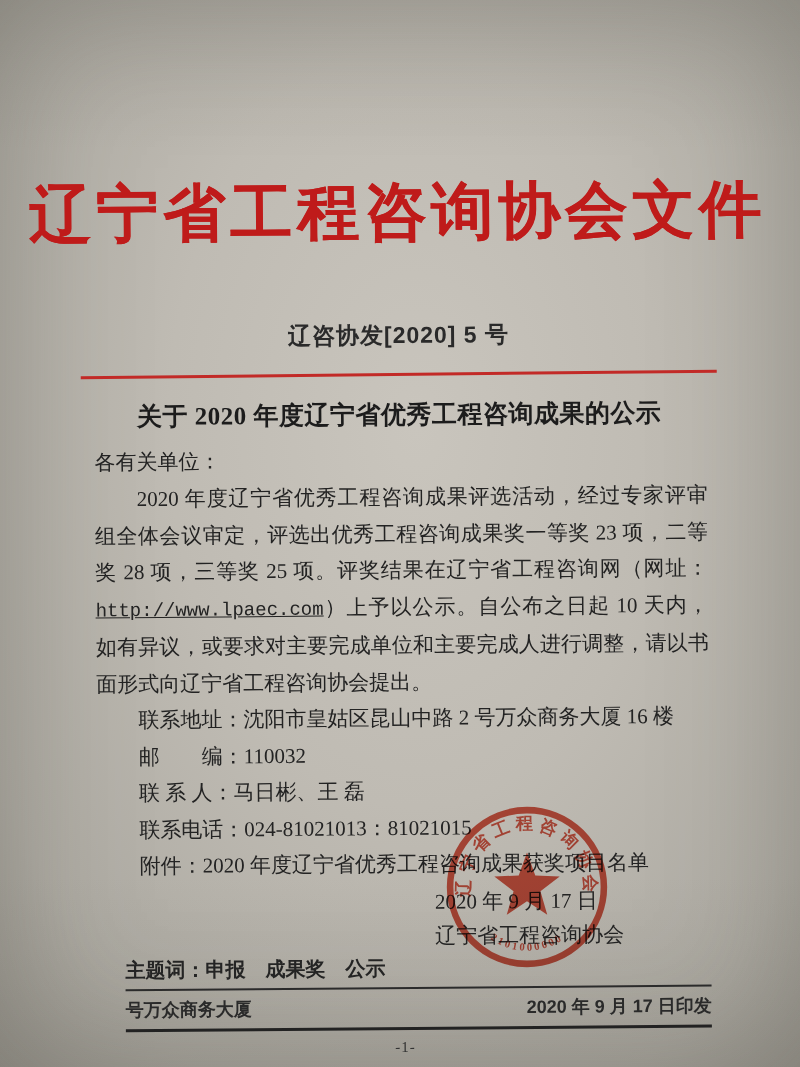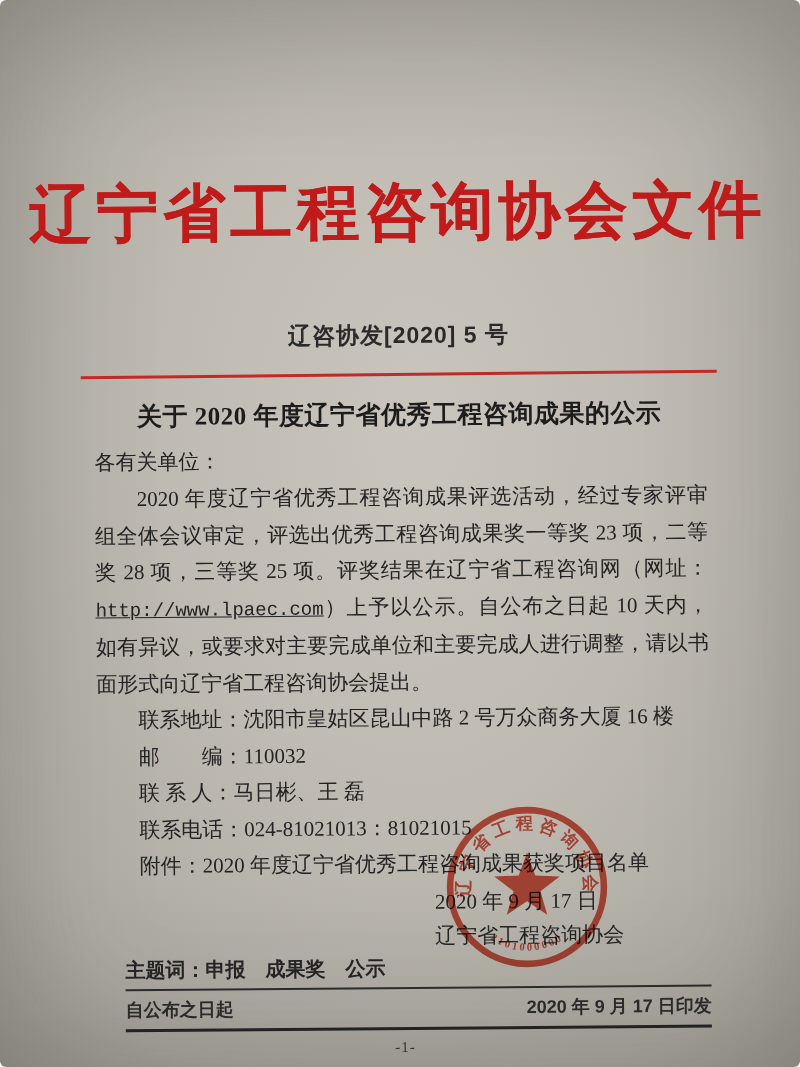--- a/index.html
+++ b/index.html
@@ -7,21 +7,20 @@
     width:800px;height:1067px;overflow:hidden;
     font-family:"Liberation Serif","DejaVu Serif",serif;
     color:#222;
   }
   .paper{
     position:relative;width:800px;height:1067px;overflow:hidden;
     background:
       linear-gradient(180deg, rgba(110,108,100,0.16) 0%, rgba(110,108,100,0) 14%, rgba(110,108,100,0) 82%, rgba(110,108,100,0.14) 100%),
       radial-gradient(ellipse at 52% 40%, #c9c5bd 0%, #bfbbb3 42%, #aeaba3 80%, #9e9b93 100%);
     box-shadow: inset 0 0 140px rgba(85,83,75,0.35);
-    border-radius: 6px;
   }
   .tilt{position:absolute;inset:0;transform:rotate(-0.45deg);}
   .masthead{
     margin-top:170px;text-align:center;
     font-size:62px;font-weight:bold;letter-spacing:5px;
     color:#bf1b1a;
     font-family:"Liberation Serif","DejaVu Serif",serif;
     text-shadow:0.6px 0 0 #bf1b1a;
     white-space:nowrap;
   }
@@ -107,21 +106,21 @@
 
       <div class="sign-block">
         <div>2020 年 9 月 17 日</div>
         <div>辽宁省工程咨询协会</div>
       </div>
     </div>
 
     <div class="footer-area">
       <div class="keywords-row"><span>主题词：</span><span>申报　成果奖　公示</span></div>
       <div class="drafter-row">
-        <span>自公布之日起</span>
+        <span>号万众商务大厦</span>
         <span>2020 年 9 月 17 日印发</span>
       </div>
       <div class="page-number">-1-</div>
     </div>
 
   </div>
 
   <svg class="seal" viewBox="0 0 170 170">
     <circle cx="85" cy="85" r="76" fill="none" stroke="#d64430" stroke-width="6.5"></circle>
     <polygon fill="#d64430" points="85,51 93.2,73.7 117.3,74.5 98.3,89.3 105,112.5 85,99 65,112.5 71.7,89.3 52.7,74.5 76.8,73.7"></polygon>

